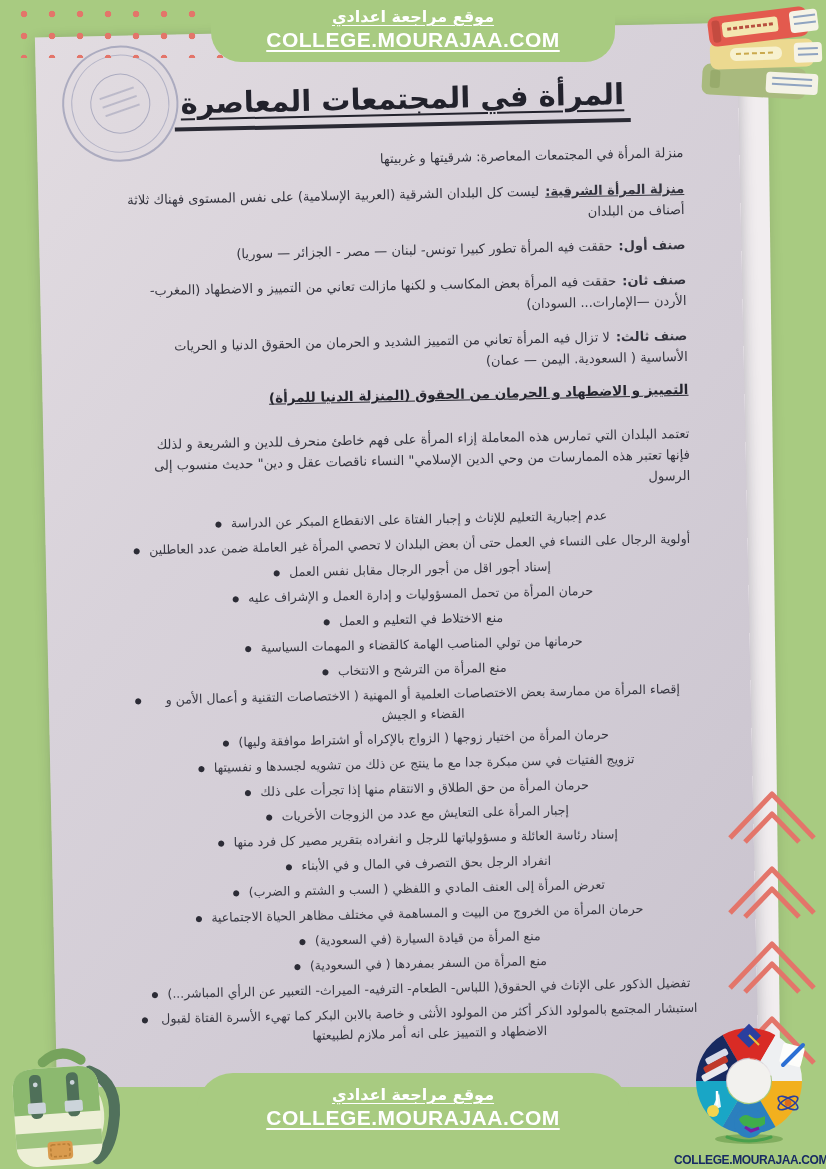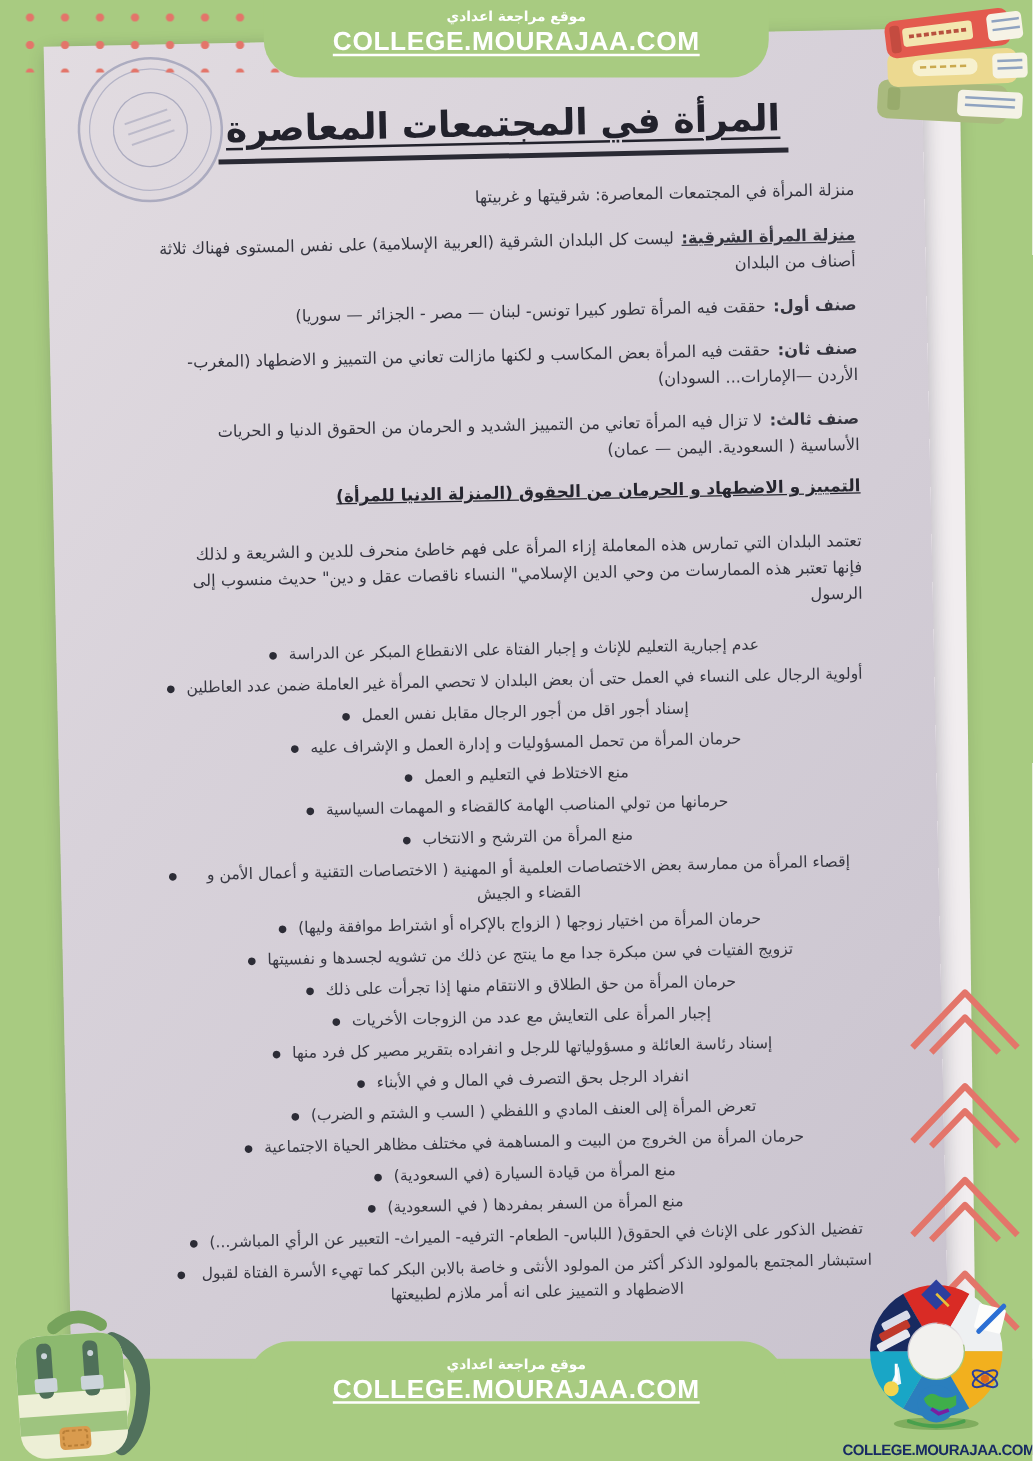--- a/index.html
+++ b/index.html
@@ -44,21 +44,21 @@
   
   .dots{position:absolute;left:0;top:0;width:562px;height:58px;
         background-image:radial-gradient(circle,#e3756a 3px,rgba(227,117,106,0) 3.6px);
         background-size:28px 22px;background-position:10px 3px;}
 
   
   .tab{position:absolute;left:50%;transform:translateX(-50%);background:#a8cb81;text-align:center;color:#fff;}
   .tab-top{top:0;width:404px;height:62px;border-radius:0 0 30px 30px;padding-top:7px;box-sizing:border-box;}
   .footer-band{position:absolute;left:0;bottom:0;width:826px;height:82px;background:#a8cb81;}
   .tab-bottom{bottom:0;width:432px;height:96px;border-radius:36px 36px 0 0;padding-top:12px;box-sizing:border-box;}
-  .site-ar{font-size:11px;font-weight:bold;text-underline-offset:3px;}
+  .site-ar{font-size:16px;font-weight:bold;text-decoration:underline;text-underline-offset:3px;}
   .site-en{font-size:21px;font-weight:bold;text-decoration:underline;text-underline-offset:3px;
            font-family:"Liberation Sans",sans-serif;letter-spacing:.5px;margin-top:2px;}
 
   
   .books{position:absolute;right:-4px;top:2px;width:134px;height:106px;}
 
   
   .chevrons{position:absolute;right:2px;top:784px;width:100px;}
   .chevrons svg{display:block;margin-bottom:11px;}
 

